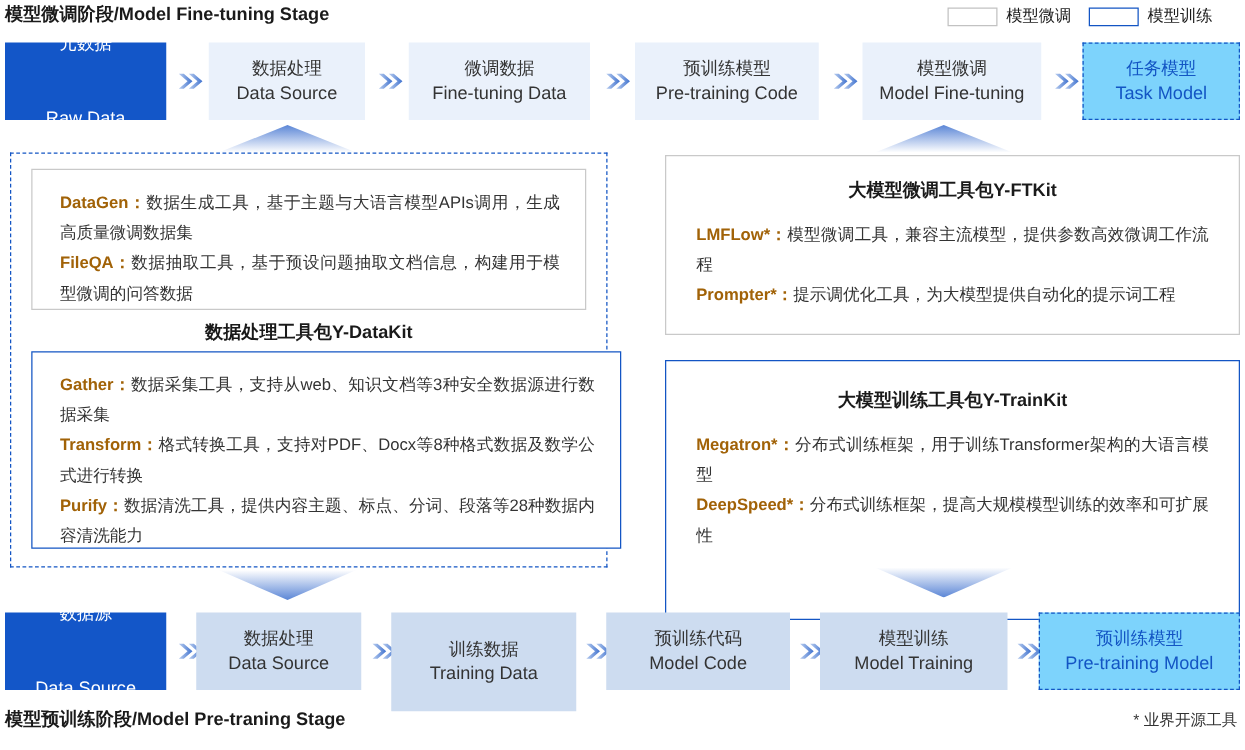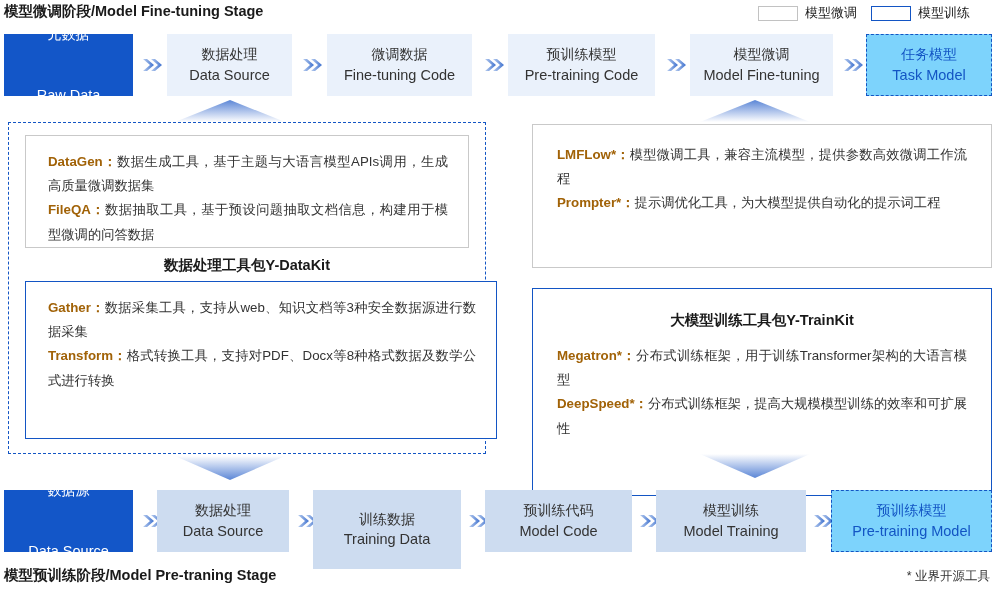--- a/index.html
+++ b/index.html
@@ -130,21 +130,21 @@
 
   <div class="chev" style="left:302px;top:57px;">
     <svg width="22" height="16" viewBox="0 0 22 16">
       <path d="M1,2 L8,8 L1,14 L5,14 L12,8 L5,2 Z" fill="url(#cg1)"></path>
       <path d="M9,2 L16,8 L9,14 L13,14 L20,8 L13,2 Z" fill="url(#cg1)"></path>
     </svg>
   </div>
 
   <div class="flow-box fb-light" style="left:327px;top:34px;width:145px;height:62px;">
     <span class="cn">微调数据</span>
-    <span class="en">Fine-tuning Code</span>
+    <span class="en">Fine-tuning Data</span>
   </div>
 
   <div class="chev" style="left:484px;top:57px;">
     <svg width="22" height="16" viewBox="0 0 22 16">
       <path d="M1,2 L8,8 L1,14 L5,14 L12,8 L5,2 Z" fill="url(#cg1)"></path>
       <path d="M9,2 L16,8 L9,14 L13,14 L20,8 L13,2 Z" fill="url(#cg1)"></path>
     </svg>
   </div>
 
   <div class="flow-box fb-light" style="left:508px;top:34px;width:147px;height:62px;">
@@ -210,26 +210,30 @@
     <div class="kit-title" style="top:133px;left:0;">数据处理工具包Y-DataKit</div>
 
     <div class="inner-box ib-blue" style="left:16px;top:158px;width:472px;height:158px;">
       <div class="tool-list">
         <p class="tool-line">
           <b>Gather：</b><span>数据采集工具，支持从web、知识文档等3种安全数据源进行数据采集</span>
         </p>
         <p class="tool-line">
           <b>Transform：</b><span>格式转换工具，支持对PDF、Docx等8种格式数据及数学公式进行转换</span>
         </p>
+        <p class="tool-line">
+          <b>Purify：</b><span>数据清洗工具，提供内容主题、标点、分词、段落等28种数据内容清洗能力</span>
+        </p>
       </div>
     </div>
   </div>
 
   <div class="panel panel-solid-gray" style="left:532px;top:124px;width:460px;height:144px;">
     <div class="tool-list" style="padding:18px 24px 10px 24px;">
+      <div class="kit-title-inside">大模型微调工具包Y-FTKit</div>
       <p class="tool-line">
         <b>LMFLow*：</b><span>模型微调工具，兼容主流模型，提供参数高效微调工作流程</span>
       </p>
       <p class="tool-line">
         <b>Prompter*：</b><span>提示调优化工具，为大模型提供自动化的提示词工程</span>
       </p>
     </div>
   </div>
 
   <div class="panel panel-solid-blue" style="left:532px;top:288px;width:460px;height:208px;">

